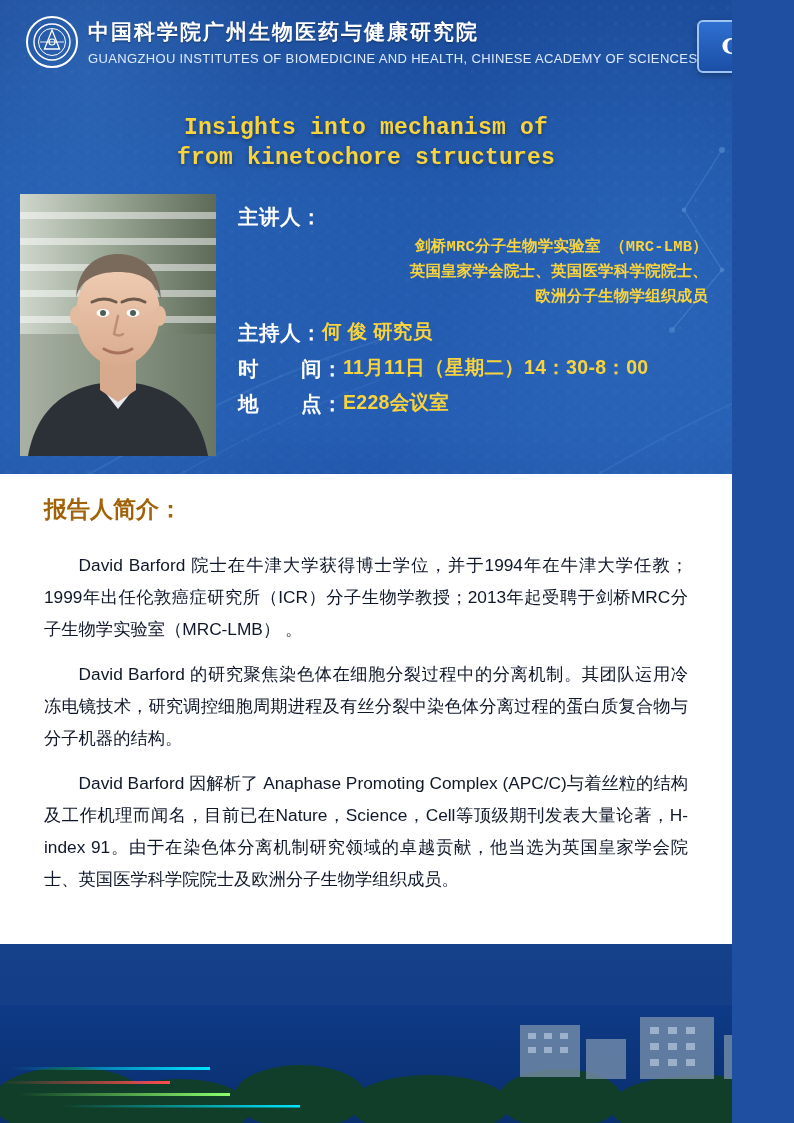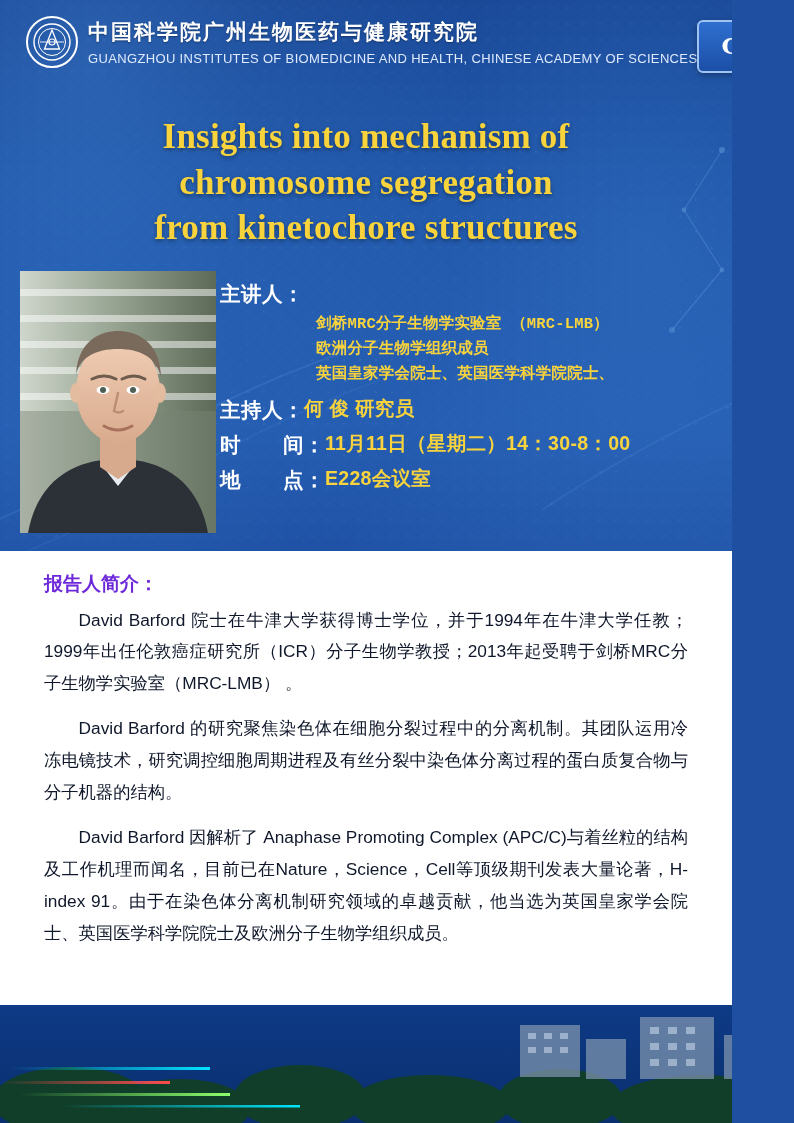--- a/index.html
+++ b/index.html
@@ -72,35 +72,36 @@
   }
 
   
   .title-block {
     position: relative;
     text-align: center;
     padding: 14px 28px 10px;
   }
   .title-line {
     color: #f9d33c;
-    font-family: Liberation Serif, serif;
+    font-family: Liberation Mono, monospace;
     font-weight: 700;
-    font-size: 35px;
+    font-size: 23px;
     line-height: 1.30;
     letter-spacing: .2px;
     text-shadow: 0 2px 4px rgba(0,0,0,.38);
   }
 
   
   .speaker {
     position: relative;
     display: flex;
-    gap: 4px;
+    gap: 22px;
     padding: 10px 24px 18px 20px;
     align-items: flex-start;
+    text-align: right;
   }
   .portrait {
     width: 196px; height: 262px;
     flex: 0 0 auto;
     border: 0;
     overflow: hidden;
     position: relative;
     background: #6f7a6a;
   }
   .portrait svg { display:block; width:100%; height:100%; }
@@ -126,21 +127,21 @@
 
   
   .bio {
     position: relative;
     background: #ffffff;
     margin: 0;
     padding: 20px 44px 26px 44px;
     min-height: 470px;
   }
   .bio-title {
-    color: #6d28d9; font-weight: 700; font-size: 19px; margin-bottom: 8px;
+    color: #a16207; font-weight: 700; font-size: 23px; margin-bottom: 25px;
   }
   .bio-p {
     color: #0f172a;
     font-size: 17.3px;
     line-height: 1.85;
     text-indent: 2em;
     text-align: justify;
     margin-bottom: 13px;
   }
 
@@ -185,21 +186,20 @@
       <div>
         <div class="logo-text-cn">中国科学院广州生物医药与健康研究院</div>
         <div class="logo-text-en">GUANGZHOU INSTITUTES OF BIOMEDICINE AND HEALTH, CHINESE ACADEMY OF SCIENCES</div>
       </div>
     </div>
     <div class="badge">GIBH大师讲坛</div>
   </div>
 
   <div class="title-block">
     <div class="title-line">Insights into mechanism of</div>
-    <div class="title-line">chromosome segregation</div>
     <div class="title-line">from kinetochore structures</div>
   </div>
 
   <div class="speaker">
 
     <div class="portrait">
       <svg viewBox="0 0 196 262" preserveAspectRatio="xMidYMid slice" aria-hidden="true">
         <defs>
           <linearGradient id="bgw" x1="0" y1="0" x2="1" y2="0">
             <stop offset="0%" stop-color="#cfd6cc"></stop>
@@ -247,22 +247,22 @@
 
         <path d="M84 155 q14 8 28 0" stroke="#a8715d" stroke-width="3" fill="none" stroke-linecap="round"></path>
       </svg>
     </div>
 
     <div class="info">
       <div class="info-row">
         <span class="info-label">主讲人：</span>
       </div>
       <div class="info-sub">剑桥MRC分子生物学实验室 （MRC-LMB）</div>
+      <div class="info-sub">英国皇家学会院士、英国医学科学院院士、</div>
       <div class="info-sub">欧洲分子生物学组织成员</div>
-      <div class="info-sub">英国皇家学会院士、英国医学科学院院士、</div>
 
       <div class="info-row" style="margin-top:6px;">
         <span class="info-label">主持人：</span>
         <span class="info-value">何 俊 研究员</span>
       </div>
 
       <div class="info-row">
         <span class="info-label">时　　间：</span>
         <span class="info-value">11月11日（星期二）14：30-8：00</span>
       </div>

